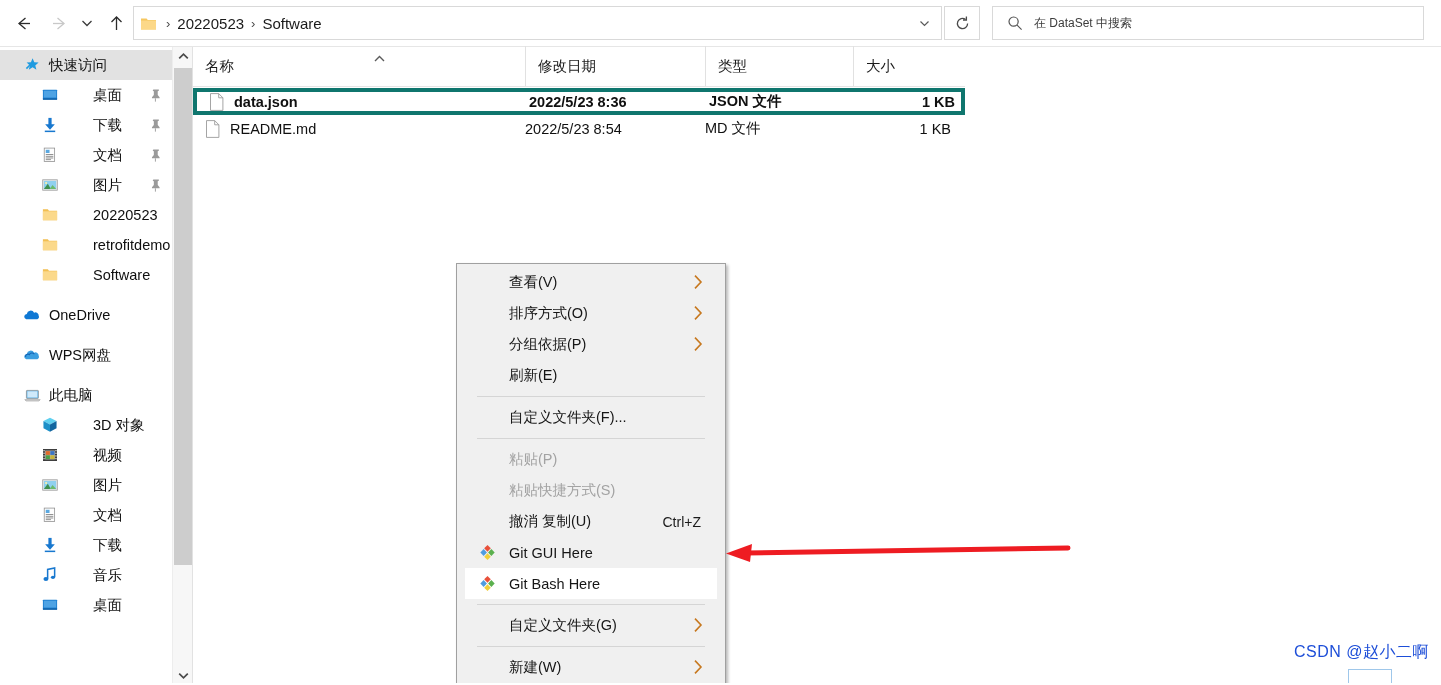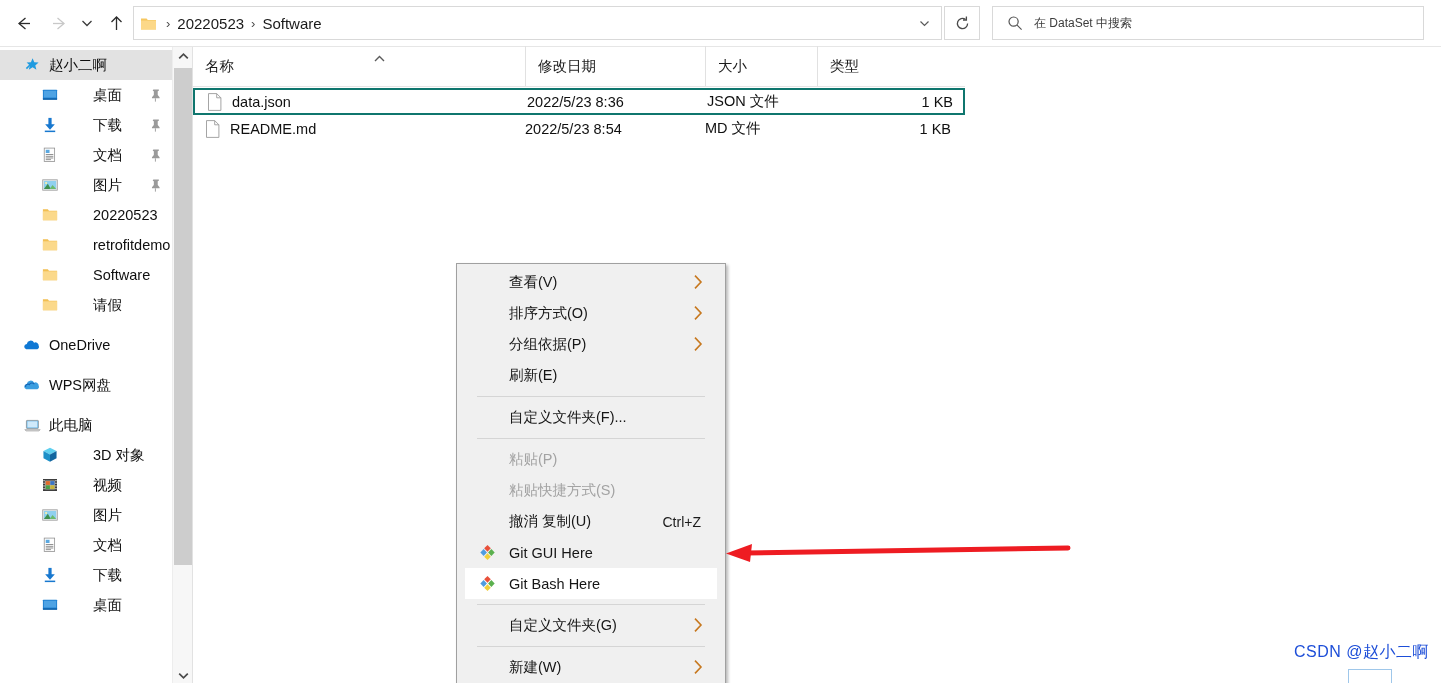--- a/index.html
+++ b/index.html
@@ -106,21 +106,21 @@
     border-left:1px solid #e1e1e1;
   }
   .col:first-child { border-left:none; }
   .sort-chevron { position:absolute; left:180px; top:4px; color:#666; }
 
   .rows { position:absolute; left:0; top:41px; width:772px; }
   .frow {
     position:relative; height:27px; display:flex; align-items:center;
     font-size:14.5px; color:#101010;
   }
-  .frow.focused { border:2px solid #0f766e; }
+  .frow.focused { border:4px solid #0f766e;font-weight:bold; }
   .cell-name { display:flex; align-items:center; padding-left:12px; }
   .file-ico { width:16px; height:18px; margin-right:9px; flex:0 0 16px; }
   .cell-date { position:absolute; left:332px; }
   .cell-type { position:absolute; left:512px; }
   .cell-size { position:absolute; left:640px; width:118px; text-align:right; }
 
   
   .ctxmenu {
     position:absolute; left:456px; top:263px; width:270px; height:444px;
     background:#f0f0f0; border:1px solid #a0a0a0;
@@ -226,21 +226,21 @@
 
   <div class="sidebar">
 
     <div class="sb-row selected ind-root" style="margin-top:3px;">
       <span class="sb-ico">
         <svg width="18" height="18" viewBox="0 0 18 18">
           <path d="M9.6 2.2 L11.3 6.3 L15.6 6.6 L12.3 9.4 L13.4 13.7 L9.6 11.3 L5.8 13.7 L6.9 9.4 L3.6 6.6 L7.9 6.3 Z" fill="#1f9be0"></path>
           <path d="M3.4 12.6 L7.2 8.8" stroke="#1f9be0" stroke-width="1.6"></path>
         </svg>
       </span>
-      <span class="sb-label">赵小二啊</span>
+      <span class="sb-label">快速访问</span>
     </div>
 
     <div id="quick-items">
         <div class="sb-row ind-1">
           <span class="sb-ico">
             <svg width="18" height="18" viewBox="0 0 19 19">
               <rect x="2" y="4" width="15" height="10" rx="0.6" fill="#1f7fd0"></rect>
               <rect x="3" y="5" width="13" height="7.2" fill="#4ea3e4"></rect>
               <rect x="2" y="13" width="15" height="1.6" fill="#0d5fa8"></rect>
             </svg>
@@ -319,29 +319,20 @@
           <span class="sb-label">retrofitdemo</span>
         </div>
         <div class="sb-row ind-1">
           <span class="sb-ico">
             <svg width="18" height="18" viewBox="0 0 19 19">
               <path d="M2 3.4 h5.2 l1.2 1.6 H17 v10 H2 Z" fill="#f2bf52"></path>
               <path d="M2 5.6 h15 v9.4 H2 Z" fill="#fbd98b"></path>
             </svg>
           </span>
           <span class="sb-label">Software</span>
-        </div>
-        <div class="sb-row ind-1">
-          <span class="sb-ico">
-            <svg width="18" height="18" viewBox="0 0 19 19">
-              <path d="M2 3.4 h5.2 l1.2 1.6 H17 v10 H2 Z" fill="#f2bf52"></path>
-              <path d="M2 5.6 h15 v9.4 H2 Z" fill="#fbd98b"></path>
-            </svg>
-          </span>
-          <span class="sb-label">请假</span>
         </div>
       </div>
 
     <div class="sb-gap"></div>
 
     <div class="sb-row ind-root">
       <span class="sb-ico">
         <svg width="19" height="19" viewBox="0 0 19 19">
           <path d="M3.2 13.2 a2.7 2.7 0 0 1 0.6 -5.3 a3.9 3.9 0 0 1 7.3 -1.2 a3.2 3.2 0 0 1 4.6 3.1 a2.6 2.6 0 0 1 -1.3 3.4 Z" fill="#0f78d4"></path>
         </svg>
@@ -445,20 +436,30 @@
               <path d="M9.5 2 L9.5 10" stroke="#1878cf" stroke-width="3.4"></path>
               <path d="M4.4 8.6 L9.5 14.6 L14.6 8.6 Z" fill="#1878cf"></path>
               <rect x="4" y="15.4" width="11" height="1.6" fill="#1878cf"></rect>
             </svg>
           </span>
           <span class="sb-label">下载</span>
         </div>
         <div class="sb-row ind-1">
           <span class="sb-ico">
             <svg width="18" height="18" viewBox="0 0 19 19">
+              <path d="M7 13.4 V3.6 L14.4 2 V11.6" fill="none" stroke="#1878cf" stroke-width="1.6"></path>
+              <ellipse cx="5.2" cy="13.8" rx="2.6" ry="2.1" fill="#1878cf"></ellipse>
+              <ellipse cx="12.6" cy="12" rx="2.2" ry="1.8" fill="#1878cf"></ellipse>
+            </svg>
+          </span>
+          <span class="sb-label">音乐</span>
+        </div>
+        <div class="sb-row ind-1">
+          <span class="sb-ico">
+            <svg width="18" height="18" viewBox="0 0 19 19">
               <rect x="2" y="4" width="15" height="10" rx="0.6" fill="#1f7fd0"></rect>
               <rect x="3" y="5" width="13" height="7.2" fill="#4ea3e4"></rect>
               <rect x="2" y="13" width="15" height="1.6" fill="#0d5fa8"></rect>
             </svg>
           </span>
           <span class="sb-label">桌面</span>
         </div>
       </div>
   </div>
 
@@ -483,25 +484,25 @@
         <span>名称</span>
         <span class="sort-chevron">
           <svg width="13" height="8" viewBox="0 0 13 8">
               <path d="M2 6 L6.5 1.6 L11 6" fill="none" stroke="#5a5a5a" stroke-width="1.4"></path>
             </svg>
         </span>
       </div>
       <div class="col" style="width:180px;">
         <span>修改日期</span>
       </div>
+      <div class="col" style="width:148px;">
+        <span>类型</span>
+      </div>
       <div class="col" style="width:112px;">
         <span>大小</span>
-      </div>
-      <div class="col" style="width:148px;">
-        <span>类型</span>
       </div>
     </div>
     <div class="rows" id="file-rows">
         <div class="frow focused">
           <div class="cell-name">
             <span class="file-ico"><svg width="16" height="18" viewBox="0 0 16 18">
                 <path d="M1.5 0.6 h8.2 l4.2 4.2 v12.6 H1.5 Z" fill="#ffffff" stroke="#9b9b9b" stroke-width="0.9"></path>
                 <path d="M9.7 0.6 v4.2 h4.2" fill="none" stroke="#9b9b9b" stroke-width="0.9"></path>
               </svg></span>
             <span>data.json</span>

